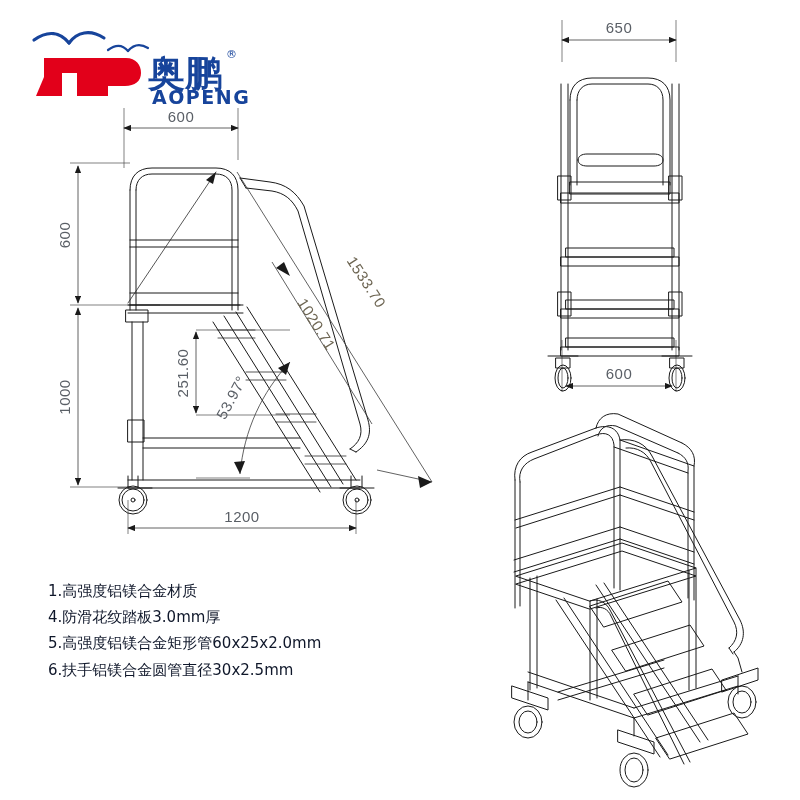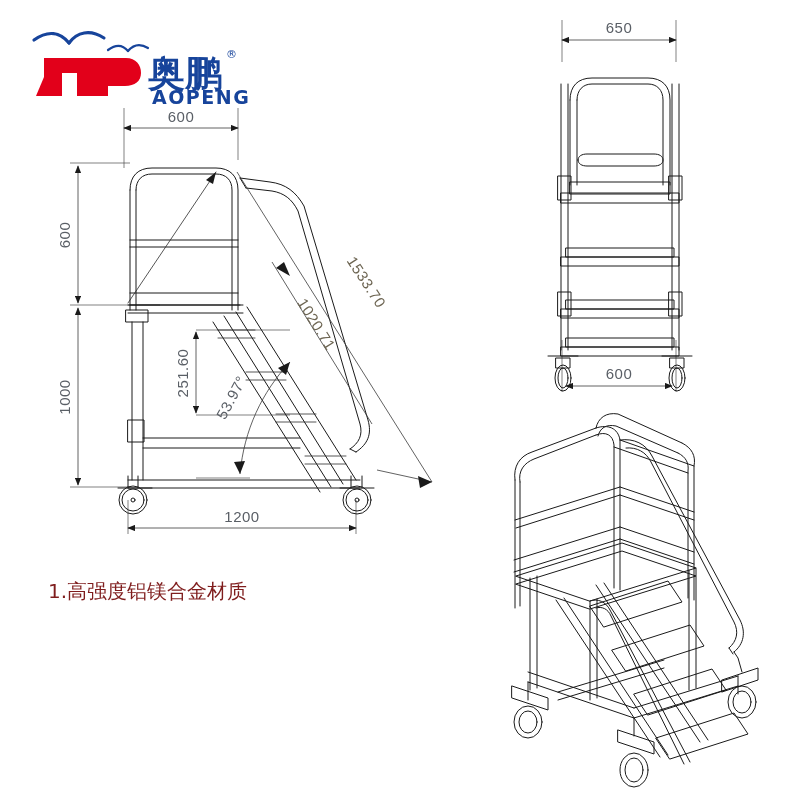--- a/index.html
+++ b/index.html
@@ -14,21 +14,21 @@
 
   
   .logo-wrap{position:absolute;left:22px;top:16px;width:250px;height:92px;}
   .logo-ap{font-family:"DejaVu Sans",sans-serif;}
   .logo-cn{font-family:"DejaVu Sans","Liberation Sans",sans-serif;}
 
   
   .spec-list{
     position:absolute;left:48px;top:578px;width:460px;
     font-family:"DejaVu Sans","Liberation Sans",sans-serif;
-    font-size:20px;color:#7f1d1d;line-height:26.2px;
+    font-size:15px;color:#0f172a;line-height:26.2px;
     letter-spacing:0px;
   }
   .spec-item{white-space:nowrap;}
   .spec-num{display:inline-block;}
 
   
   .dimtext{
     font-family:"Liberation Sans","DejaVu Sans",sans-serif;
     font-size:15px;fill:#5a5f66;letter-spacing:.5px;
   }
@@ -365,15 +365,24 @@
         <ellipse cx="634" cy="770" rx="14" ry="17"></ellipse>
         <ellipse cx="634" cy="770" rx="9" ry="12"></ellipse>
       </g>
     </g>
   </svg>
 
   <div class="spec-list">
     <div class="spec-item">
       <span class="spec-num">1.</span><span>高强度铝镁合金材质</span>
     </div>
+    <div class="spec-item">
+      <span class="spec-num">4.</span><span>防滑花纹踏板3.0mm厚</span>
+    </div>
+    <div class="spec-item">
+      <span class="spec-num">5.</span><span>高强度铝镁合金矩形管60x25x2.0mm</span>
+    </div>
+    <div class="spec-item">
+      <span class="spec-num">6.</span><span>扶手铝镁合金圆管直径30x2.5mm</span>
+    </div>
   </div>
 
 </div>
 
 </body></html>

